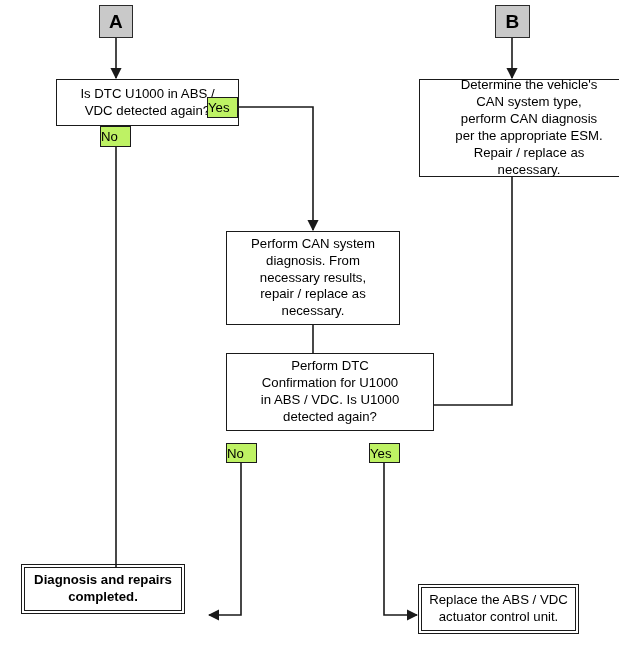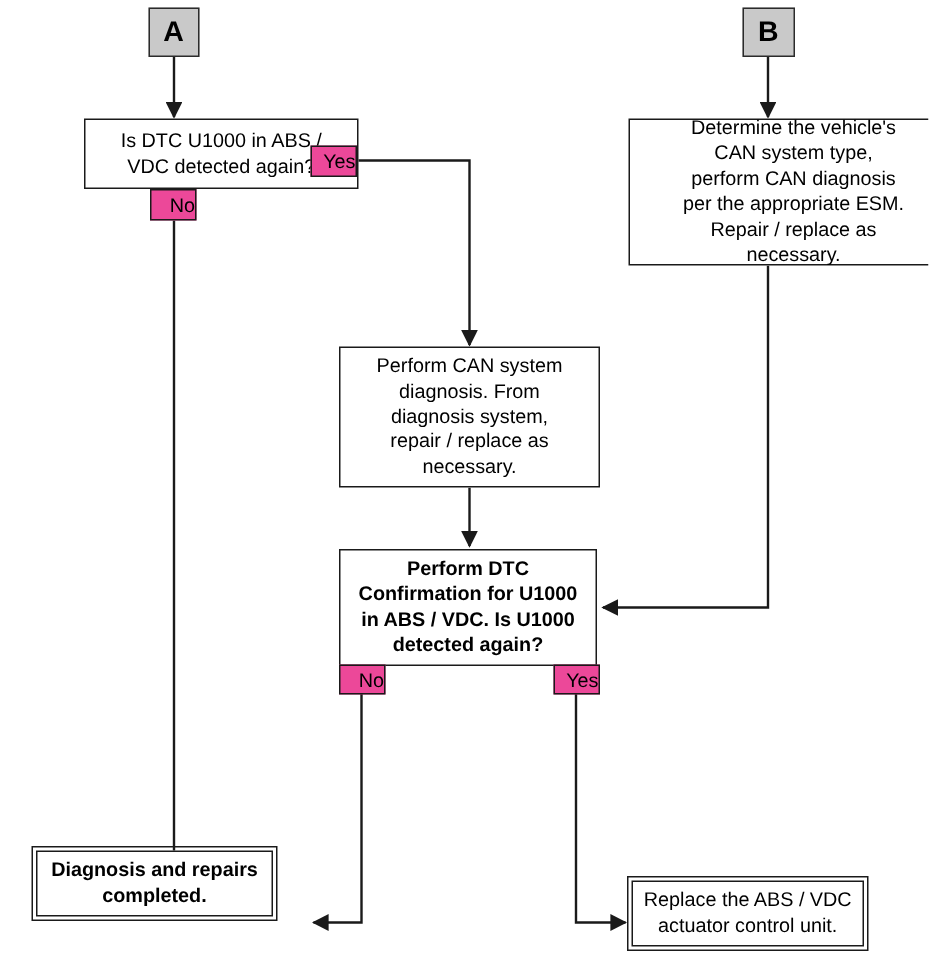--- a/index.html
+++ b/index.html
@@ -51,25 +51,25 @@
     border: 1.6px solid #1a1a1a;
     outline: 1.6px solid #1a1a1a;
     outline-offset: 2.5px;
     font-size: 13.2px;
     line-height: 1.28;
     padding: 3px 6px;
   }
   .branch-label {
     position: absolute;
     box-sizing: border-box;
-    background: #ec4899;
+    background: #bef264;
     border: 1.4px solid #1a1a1a;
     display: flex;
     align-items: center;
-    justify-content: flex-end;
+    justify-content: flex-start;
     font-size: 13.2px;
     color: #000000;
     z-index: 3;
   }
   .txt {
     display: block;
     white-space: pre-line;
   }
 </style>
 </head>
@@ -129,26 +129,26 @@
 CAN system type,
 perform CAN diagnosis
 per the appropriate ESM.
 Repair / replace as
 necessary.</span>
   </div>
 
   <div class="node process" style="left:226px; top:231px; width:174px; height:94px;">
     <span class="txt">Perform CAN system
 diagnosis. From
-diagnosis system,
+necessary results,
 repair / replace as
 necessary.</span>
   </div>
 
-  <div class="node decision" style="left:226px; top:366px; width:172px; height:78px;font-weight:bold;">
+  <div class="node decision" style="left:226px; top:353px; width:208px; height:78px;">
     <span class="txt">Perform DTC
 Confirmation for U1000
 in ABS / VDC. Is U1000
 detected again?</span>
   </div>
 
   <div class="branch-label" style="left:226px; top:443px; width:31px; height:20px;">
     <span>No</span>
   </div>
 

